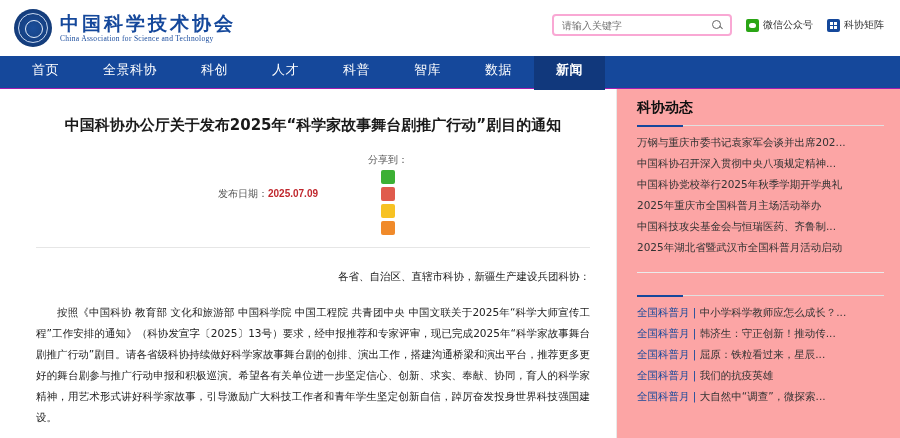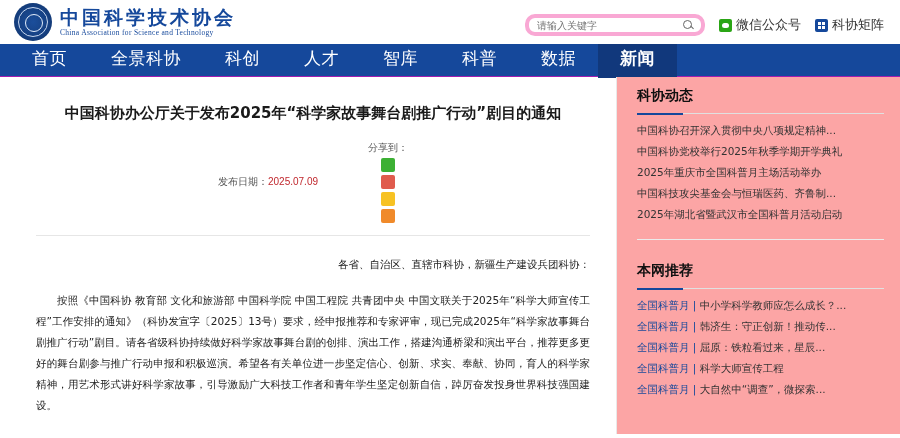--- a/index.html
+++ b/index.html
@@ -11,21 +11,21 @@
     font-family: "Liberation Sans", sans-serif;
   }
   .page {
     width: 900px; height: 438px;
     position: relative;
     background: #ffffff;
   }
 
   
   .header {
-    height: 44px;
+    height: 56px;
     background: #ffffff;
     display: flex;
     padding: 0 18px 0 14px;
     position: relative;
   }
   .logo-wrap {
     display: flex;
     align-items: center;
     gap: 8px;
   }
@@ -69,22 +69,22 @@
   }
   .header-right {
     position: absolute;
     right: 16px; top: 14px;
     display: flex;
     align-items: center;
     gap: 14px;
   }
   .search-box {
     width: 180px; height: 22px;
-    border: 4px solid #f9a8d4;
-    border-radius: 10px;
+    border: 2px solid #f9a8d4;
+    border-radius: 4px;
     display: flex;
     align-items: center;
     padding: 0 6px;
     background: #fff;
   }
   .search-box input {
     border: 0; outline: 0;
     font-size: 10px;
     color: #999;
     width: 150px;
@@ -110,21 +110,21 @@
     position: absolute;
     left: 8px; top: 8px;
     width: 4px; height: 1.4px;
     background: #666;
     transform: rotate(45deg);
   }
   .hdr-link {
     display: flex;
     align-items: center;
     gap: 4px;
-    font-size: 13px;
+    font-size: 10px;
     color: #333;
     white-space: nowrap;
   }
   .hdr-ico {
     width: 13px; height: 13px;
     border-radius: 2px;
     background: #2aa515;
     display: inline-block;
     flex: none;
     position: relative;
@@ -148,21 +148,21 @@
 
   
   .nav {
     height: 32px;
     background: #15489b;
     display: flex;
     align-items: center;
     padding-left: 10px;
   }
   .nav-item {
-    font-size: 17px;
+    font-size: 13px;
     color: #ffffff;
     padding: 0 22px;
     line-height: 32px;
     height: 36px;
     cursor: pointer;
     font-family: "DejaVu Sans", sans-serif;
     letter-spacing: 0.5px;
   }
   .nav-item.active {
     background: #0e3madeup;
@@ -194,21 +194,21 @@
   }
   .meta-row {
     display: flex;
     align-items: center;
     justify-content: center;
     gap: 50px;
     margin-top: 16px;
     font-size: 10px;
     color: #555;
   }
-  .meta-date .date-val { color: #c0272d; font-weight: normal; text-align: center; }
+  .meta-date .date-val { color: #c0272d; font-weight: bold; text-align: center; }
   .share { display: flex; align-items: center; gap: 3px; flex-direction: column; }
   .share-label { color: #555; }
   .sbtn {
     width: 14px; height: 14px;
     border-radius: 2px;
     display: inline-block;
   }
   .sbtn.wechat { background: #3cb034; }
   .sbtn.weibo { background: #e05b4d; }
   .sbtn.qzone { background: #f7c223; }
@@ -313,22 +313,22 @@
         <span>科协矩阵</span>
       </div>
     </div>
   </div>
 
   <div class="nav">
     <div class="nav-item">首页</div>
     <div class="nav-item">全景科协</div>
     <div class="nav-item">科创</div>
     <div class="nav-item">人才</div>
+    <div class="nav-item">科普</div>
     <div class="nav-item">智库</div>
-    <div class="nav-item">科普</div>
     <div class="nav-item">数据</div>
     <div class="nav-item active">新闻</div>
   </div>
 
   <div class="body-wrap">
     <div class="left-rail"></div>
 
     <div class="content">
       <div class="art-title">中国科协办公厅关于发布2025年“科学家故事舞台剧推广行动”剧目的通知</div>
 
@@ -357,36 +357,36 @@
         <div>2025年7月7日</div>
       </div>
     </div>
 
     <div class="sidebar">
 
       <div class="side-card">
         <div class="side-title">科协动态</div>
         <div class="side-underline"></div>
         <ul class="side-list">
+          <li>万钢与重庆市委书记袁家军会谈并出席202...</li>
           <li>中国科协召开深入贯彻中央八项规定精神...</li>
           <li>中国科协党校举行2025年秋季学期开学典礼</li>
           <li>2025年重庆市全国科普月主场活动举办</li>
           <li>中国科技攻尖基金会与恒瑞医药、齐鲁制...</li>
           <li>2025年湖北省暨武汉市全国科普月活动启动</li>
         </ul>
         <div class="sep-line"></div>
       </div>
 
       <div class="side-card">
-        <div class="side-title">本网推荐</div>
         <div class="side-underline"></div>
         <ul class="side-list">
           <li><span class="tag">全国科普月 |</span><span> 中小学科学教师应怎么成长？...</span></li>
           <li><span class="tag">全国科普月 |</span><span> 韩济生：守正创新！推动传...</span></li>
           <li><span class="tag">全国科普月 |</span><span> 屈原：铁粒看过来，星辰...</span></li>
-          <li><span class="tag">全国科普月 |</span><span> 科学大师宣传工程</span></li>
+          <li><span class="tag">全国科普月 |</span><span> 我们的抗疫英雄</span></li>
           <li><span class="tag">全国科普月 |</span><span> 大自然中“调查”，微探索...</span></li>
         </ul>
       </div>
 
     </div>
   </div>
 </div>
 
 </body></html>

